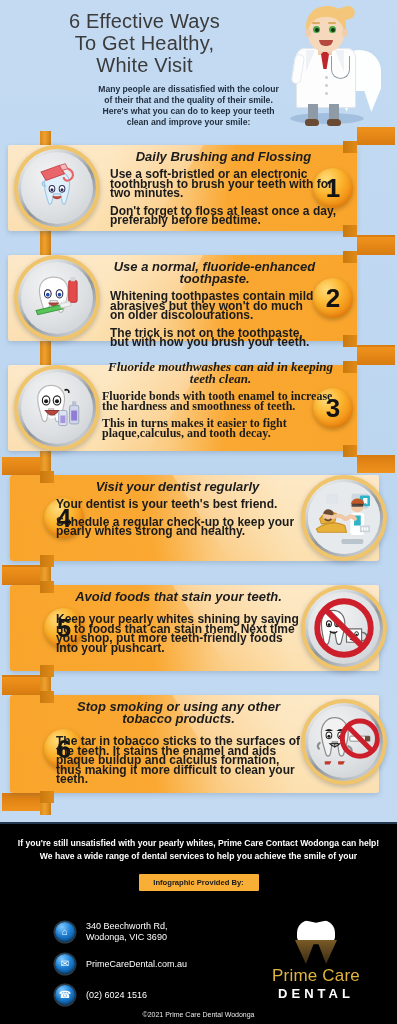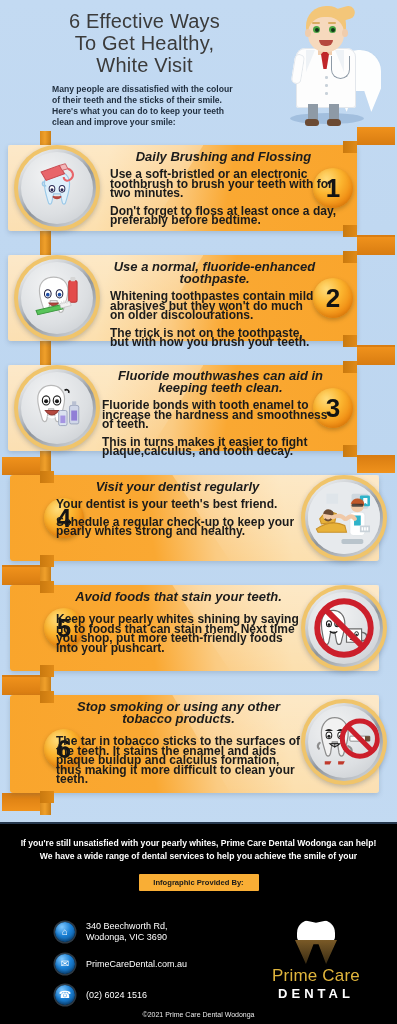--- a/index.html
+++ b/index.html
@@ -31,21 +31,21 @@
     font-size: 20px;
     line-height: 22px;
     font-weight: 400;
     letter-spacing: .2px;
     padding-right: 120px;
     padding-left: 12px;
     margin-top: 2px;
   }
   .title .tl { display: block; }
   .subtitle {
-    text-align: left;
+    text-align: center;
     color: #1f2d3d;
     font-size: 8.6px;
     line-height: 11px;
     font-weight: bold;
     padding: 0 72px 0 52px;
     margin-top: 8px;
   }
   .subtitle .blk { display: block; }
   .subtitle .gap { height: 9px; }
 
@@ -270,21 +270,21 @@
 <div id="page">
 
   <div class="header">
     <div class="title">
       <span class="tl">6  Effective Ways</span>
       <span class="tl">To Get Healthy,</span>
       <span class="tl">White Visit</span>
     </div>
     <div class="subtitle">
       <span class="blk">Many people are dissatisfied with the colour</span>
-      <span class="blk">of their teeth and the sticks of their smile.</span>
+      <span class="blk">of their that and the quality of their smile.</span>
       <span class="gap"></span>
       <span class="blk">Here's what you can do to keep your teeth</span>
       <span class="blk">clean and improve your smile:</span>
     </div>
 
     <div class="mascot">
       <div class="m-shadow"></div>
       <div class="m-tooth"></div>
       <div class="m-coat"></div>
       <div class="m-arm l"></div>
@@ -423,21 +423,21 @@
             <rect x="45" y="46" width="10" height="18" rx="2" fill="#dbe2f0" stroke="#9aa4bb" stroke-width="1.1"></rect>
             <rect x="47" y="52" width="6" height="9" fill="#8f74dc" opacity=".7"></rect>
             <path d="M52 22c3-2 6 0 5 3" stroke="#1b1b1b" stroke-width="2" fill="none"></path>
           </svg>
         </div>
           </div>
       </div>
 
       <div class="badge" style="right:44px; top:33px;">3</div>
 
-      <div class="txt" style="left:102px; right:58px; top:15px;">
+      <div class="txt" style="left:102px; right:58px; top:6px;font-family:Liberation Serif, serif;">
         <div class="head-line">Fluoride mouthwashes can aid in keeping teeth clean.</div>
         <div class="body-line">Fluoride bonds with tooth enamel to increase the hardness and smoothness of teeth.</div>
         <div class="body-line p2">This in turns makes it easier to fight plaque,calculus, and tooth decay.</div>
       </div>
     </div>
 
     <div class="step">
       <div class="tail" style="left:2px; top:-8px; background:linear-gradient(180deg,#f0921c,#d87c11);"></div>
       <div class="tail" style="left:2px; bottom:-8px; background:linear-gradient(0deg,#f0921c,#d87c11);"></div>
       <div class="notch" style="left:40px;right:auto;top:6px;height:12px;"></div>
@@ -570,21 +570,21 @@
       <div class="txt" style="left:56px; right:96px; top:16px;">
         <div class="head-line">Stop smoking or using any other tobacco products.</div>
         <div class="body-line" style="margin-top:12px">The tar in tobacco sticks to the surfaces of the teeth. It stains the enamel and aids plaque buildup and calculus formation, thus making it more difficult to clean your teeth.</div>
       </div>
     </div>
 
   </div>
 
   <div class="footer">
     <div class="f-lead">
-      <span class="l2">If you're still unsatisfied with your pearly whites, Prime Care Dental Wodonga can help!</span>
+      <span class="l2">If you're still unsatisfied with your pearly whites, Prime Care Contact Wodonga can help!</span>
       <span class="l2">We have a wide range of dental services to help you achieve the smile of your</span>
     </div>
 
     <div class="f-btn">Infographic Provided By:</div>
 
     <div class="f-contact">
       <div class="c-row">
         <div class="c-ico">⌂</div>
         <div class="c-txt">
           <span class="l2">340 Beechworth Rd,</span>

